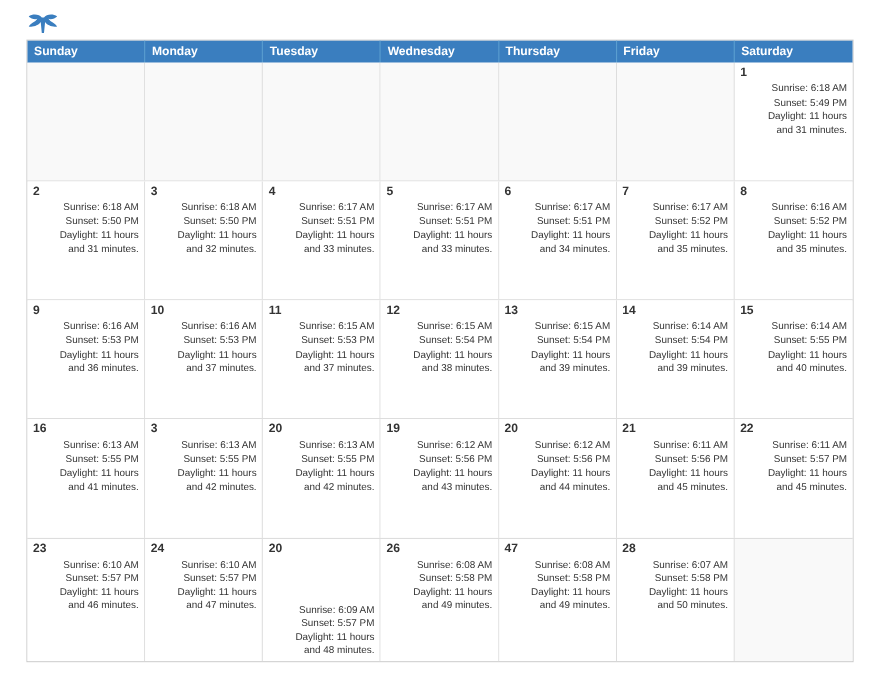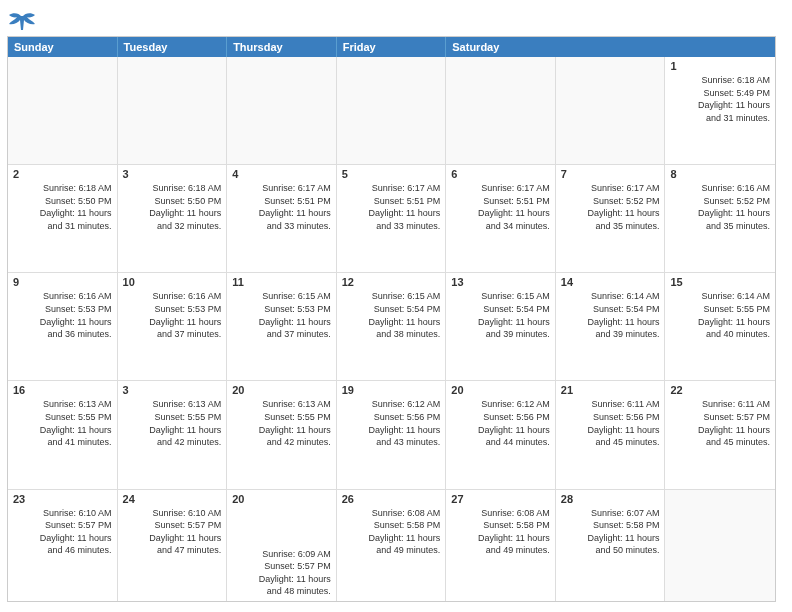--- a/index.html
+++ b/index.html
@@ -6,21 +6,21 @@
     body {
       width: 792px;
       height: 612px;
       font-family: Arial, Helvetica, sans-serif;
       background: #fff;
       overflow: hidden;
     }
     .page {
       width: 792px;
       height: 612px;
-      padding: 12px 16px 10px 7px;
+      padding: 12px 16px 10px 24px;
       display: flex;
       flex-direction: column;
     }
     .header {
       display: flex;
       justify-content: space-between;
       align-items: flex-start;
       margin-bottom: 6px;
     }
     .logo {
@@ -112,21 +112,23 @@
     </div>
     <div class="title-block">
       <div class="month-year"></div>
       <div class="location"></div>
     </div>
   </div>
 
   <div class="calendar">
     <div class="day-headers">
     <div class="day-header">Sunday</div>
+        <div class="day-header">Monday</div>
         <div class="day-header">Tuesday</div>
+        <div class="day-header">Wednesday</div>
         <div class="day-header">Thursday</div>
         <div class="day-header">Friday</div>
         <div class="day-header">Saturday</div>
       </div>
     <div class="weeks">
     <div class="week-row">
           <div class="day-cell empty"></div>
           <div class="day-cell empty"></div>
           <div class="day-cell empty"></div>
           <div class="day-cell empty"></div>
@@ -316,21 +318,21 @@
 and 48 minutes.</div>
           </div>
           <div class="day-cell">
             <div class="day-number">26</div>
             <div class="day-info" style="white-space: pre-line;">Sunrise: 6:08 AM
 Sunset: 5:58 PM
 Daylight: 11 hours
 and 49 minutes.</div>
           </div>
           <div class="day-cell">
-            <div class="day-number">27</div>
+            <div class="day-number">47</div>
             <div class="day-info" style="white-space: pre-line;">Sunrise: 6:08 AM
 Sunset: 5:58 PM
 Daylight: 11 hours
 and 49 minutes.</div>
           </div>
           <div class="day-cell">
             <div class="day-number">28</div>
             <div class="day-info" style="white-space: pre-line;">Sunrise: 6:07 AM
 Sunset: 5:58 PM
 Daylight: 11 hours

